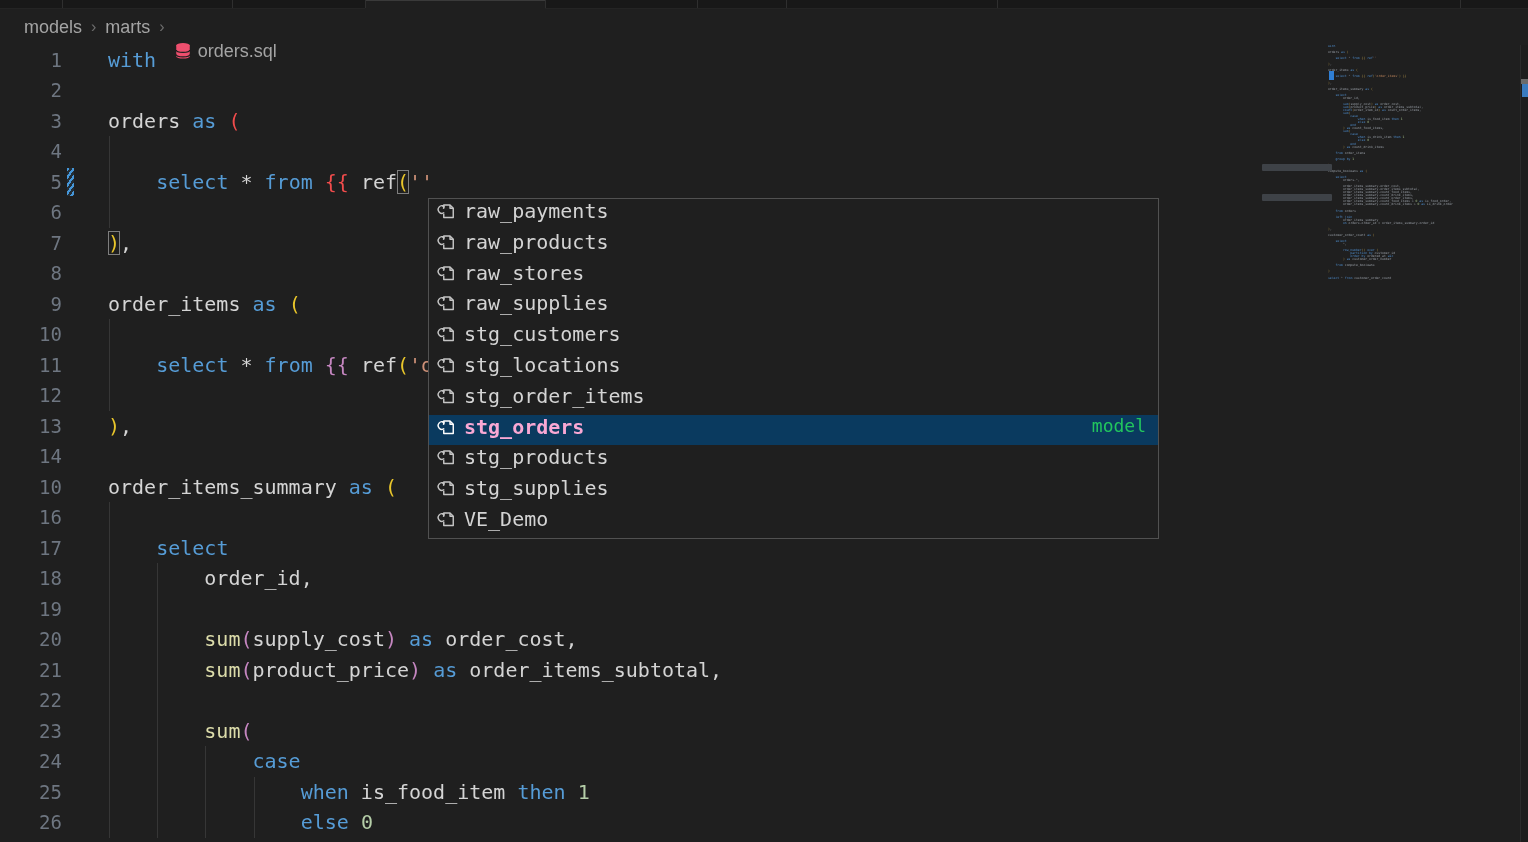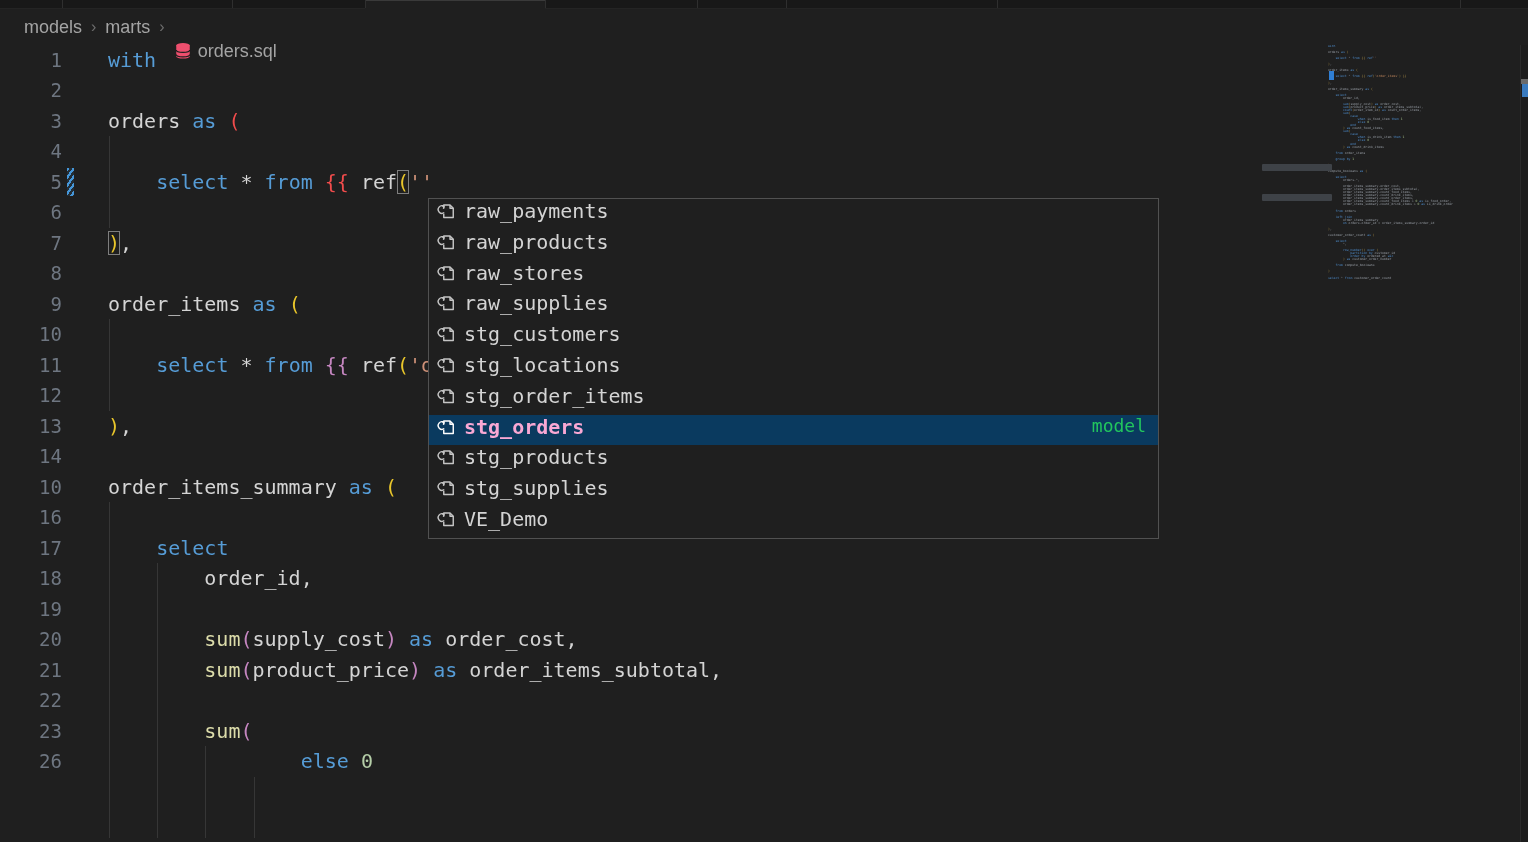--- a/index.html
+++ b/index.html
@@ -99,20 +99,22 @@
       <div class="code-line"><span class="ln">14</span><span class="ct"></span></div>
       <div class="code-line"><span class="ln">10</span><span class="ct"><span class="fg">order_items_summary </span><span class="kw">as</span><span class="fg"> </span><span class="b-gold">(</span></span></div>
       <div class="code-line"><span class="ln">16</span><span class="ct"></span></div>
       <div class="code-line"><span class="ln">17</span><span class="ct"><span class="fg">    </span><span class="kw">select</span></span></div>
       <div class="code-line"><span class="ln">18</span><span class="ct"><span class="fg">        order_id,</span></span></div>
       <div class="code-line"><span class="ln">19</span><span class="ct"></span></div>
       <div class="code-line"><span class="ln">20</span><span class="ct"><span class="fg">        </span><span class="fn">sum</span><span class="b-mag">(</span><span class="fg">supply_cost</span><span class="b-mag">)</span><span class="fg"> </span><span class="kw">as</span><span class="fg"> order_cost,</span></span></div>
       <div class="code-line"><span class="ln">21</span><span class="ct"><span class="fg">        </span><span class="fn">sum</span><span class="b-mag">(</span><span class="fg">product_price</span><span class="b-mag">)</span><span class="fg"> </span><span class="kw">as</span><span class="fg"> order_items_subtotal,</span></span></div>
       <div class="code-line"><span class="ln">22</span></div>
       <div class="code-line"><span class="ln">23</span><span class="ct"><span class="fg">        </span><span class="fn">sum</span><span class="b-mag">(</span></span></div>
+      <div class="code-line"><span class="ln">24</span><span class="ct"><span class="fg">            </span><span class="kw">case</span></span></div>
+      <div class="code-line"><span class="ln">25</span><span class="ct"><span class="fg">                </span><span class="kw">when</span><span class="fg"> is_food_item </span><span class="kw">then</span><span class="fg"> </span><span class="num">1</span></span></div>
       <div class="code-line"><span class="ln">26</span><span class="ct"><span class="fg">                </span><span class="kw">else</span><span class="fg"> </span><span class="num">0</span></span></div>
     </div>
   <div id="guides">
       <div class="guide" style="left: 109px; top: 136.25px; height: 91.5px;"></div>
       <div class="guide" style="left: 109px; top: 319.25px; height: 91.5px;"></div>
       <div class="guide" style="left: 109px; top: 502.25px; height: 335.5px;"></div>
       <div class="guide" style="left: 157.2px; top: 563.25px; height: 274.5px;"></div>
       <div class="guide" style="left: 205.4px; top: 746.25px; height: 91.5px;"></div>
       <div class="guide" style="left: 253.6px; top: 776.75px; height: 61px;"></div>
     </div>

